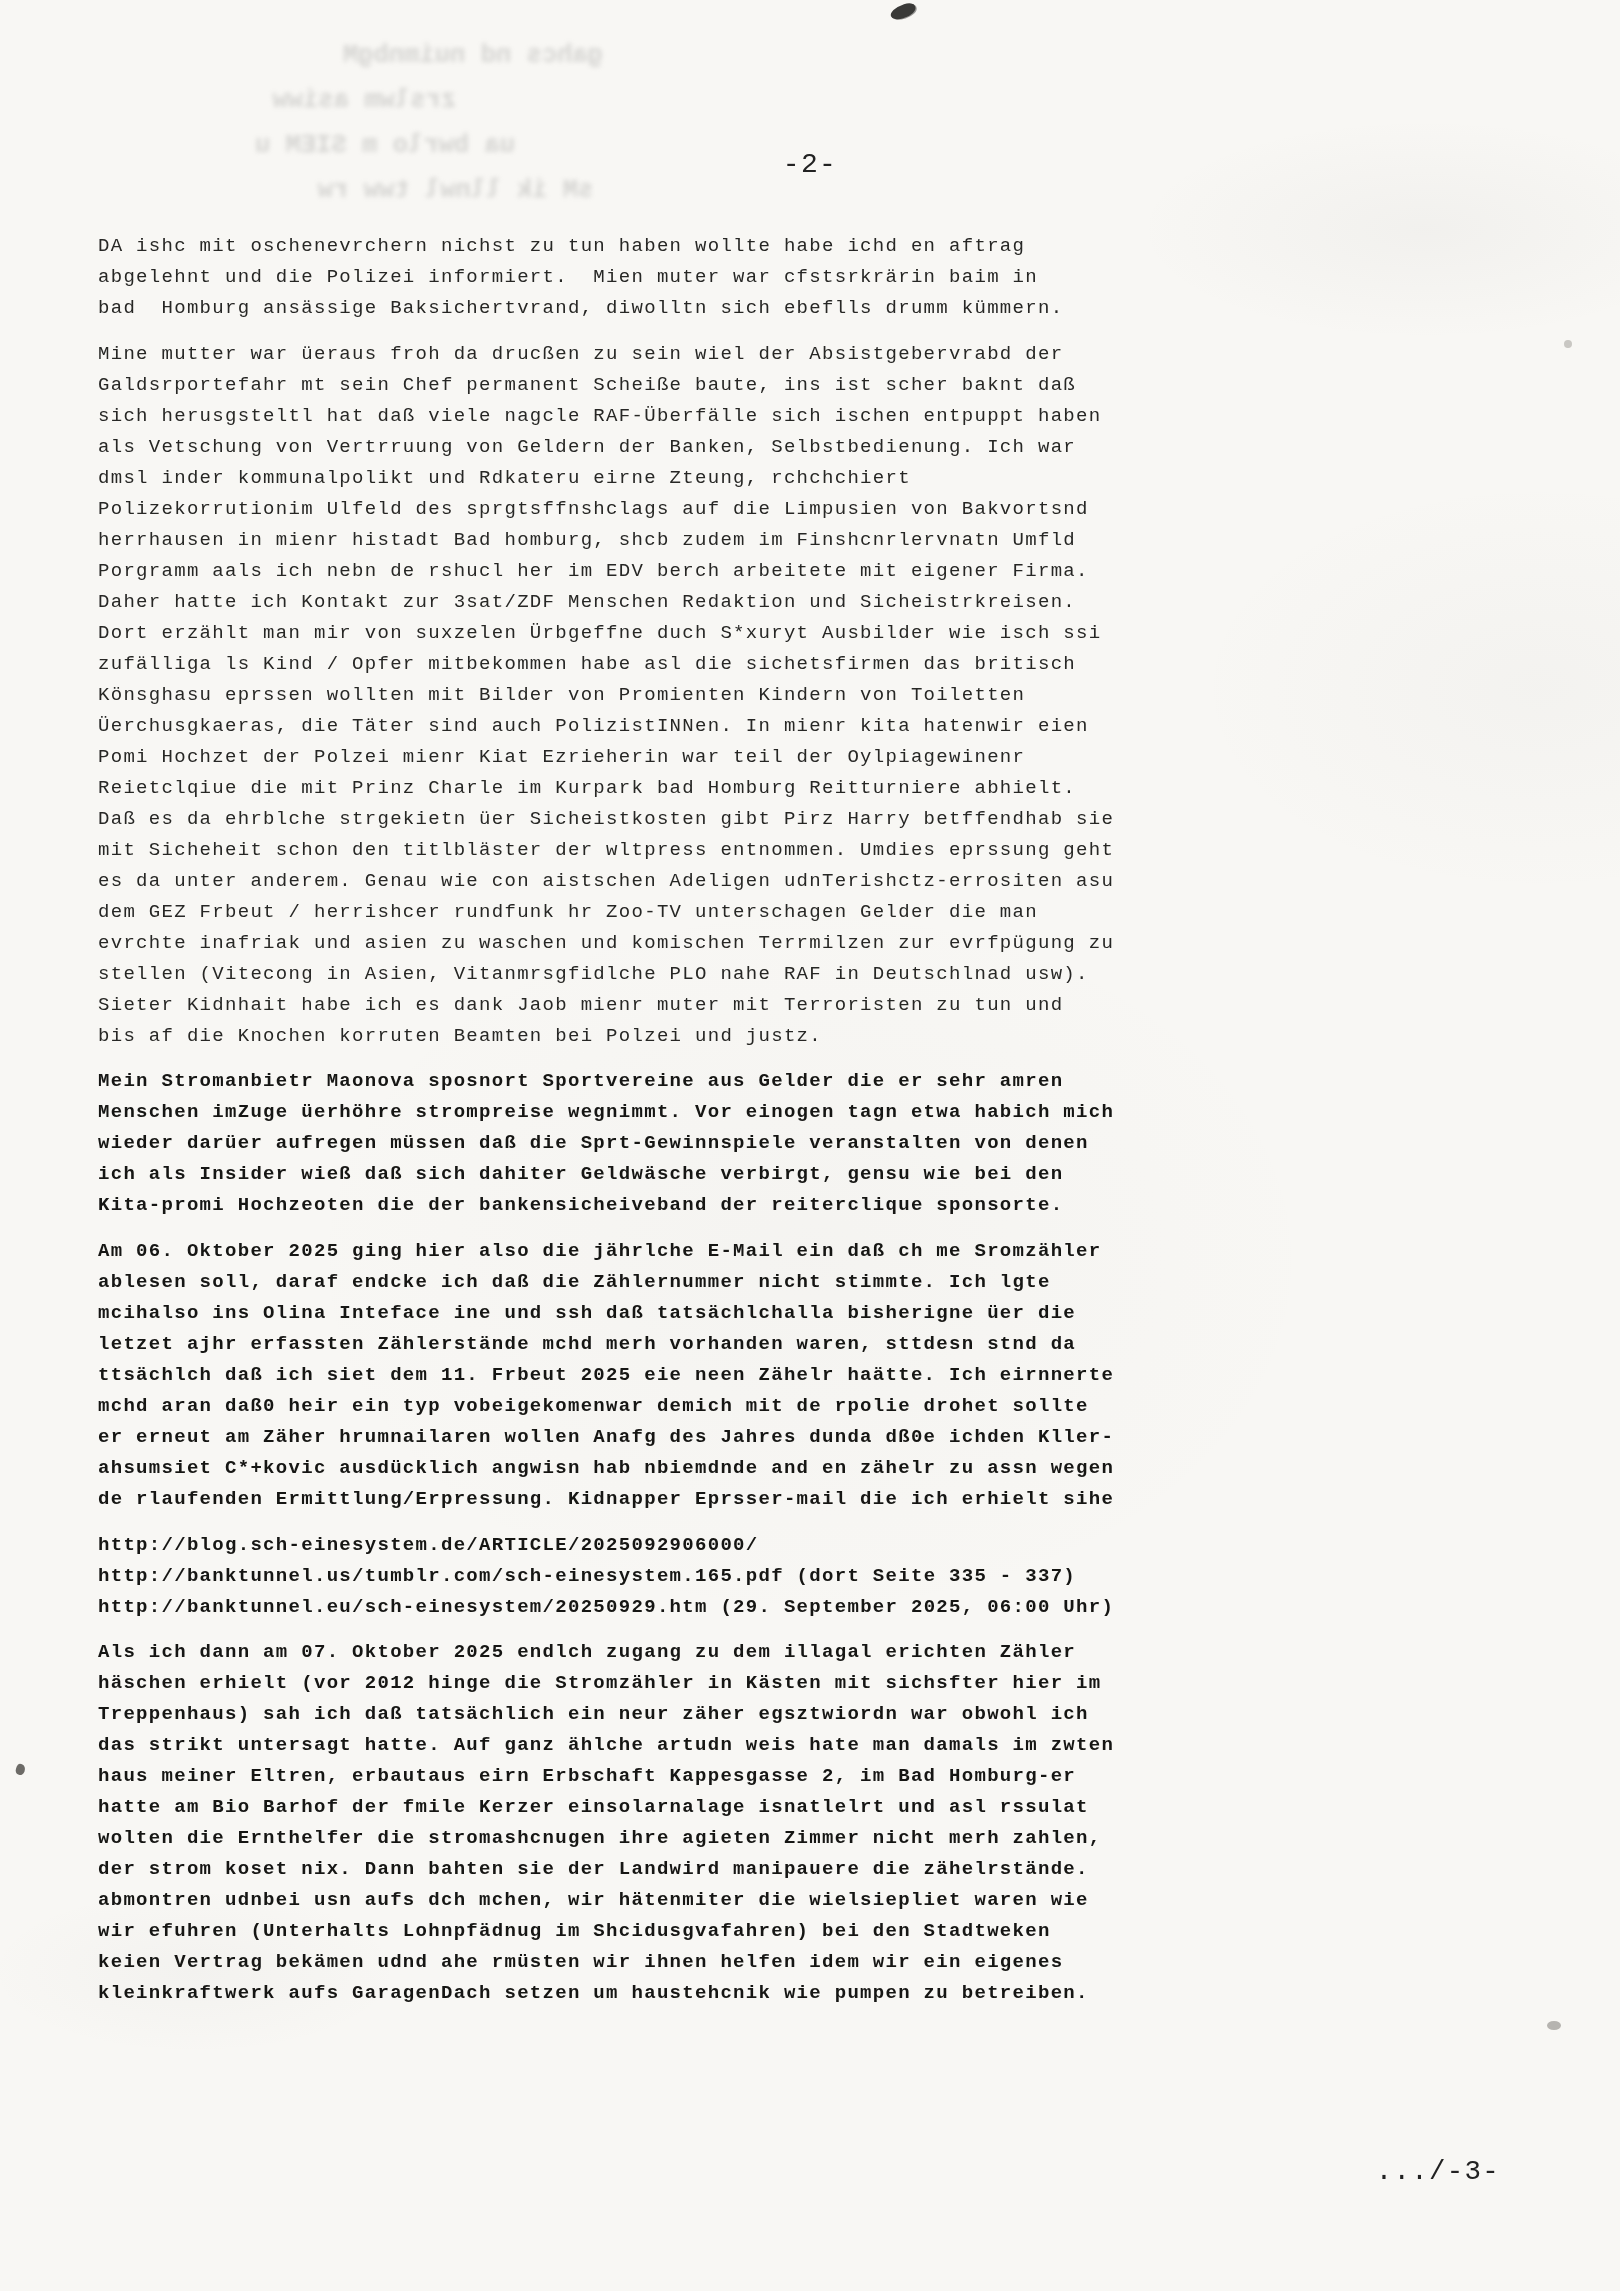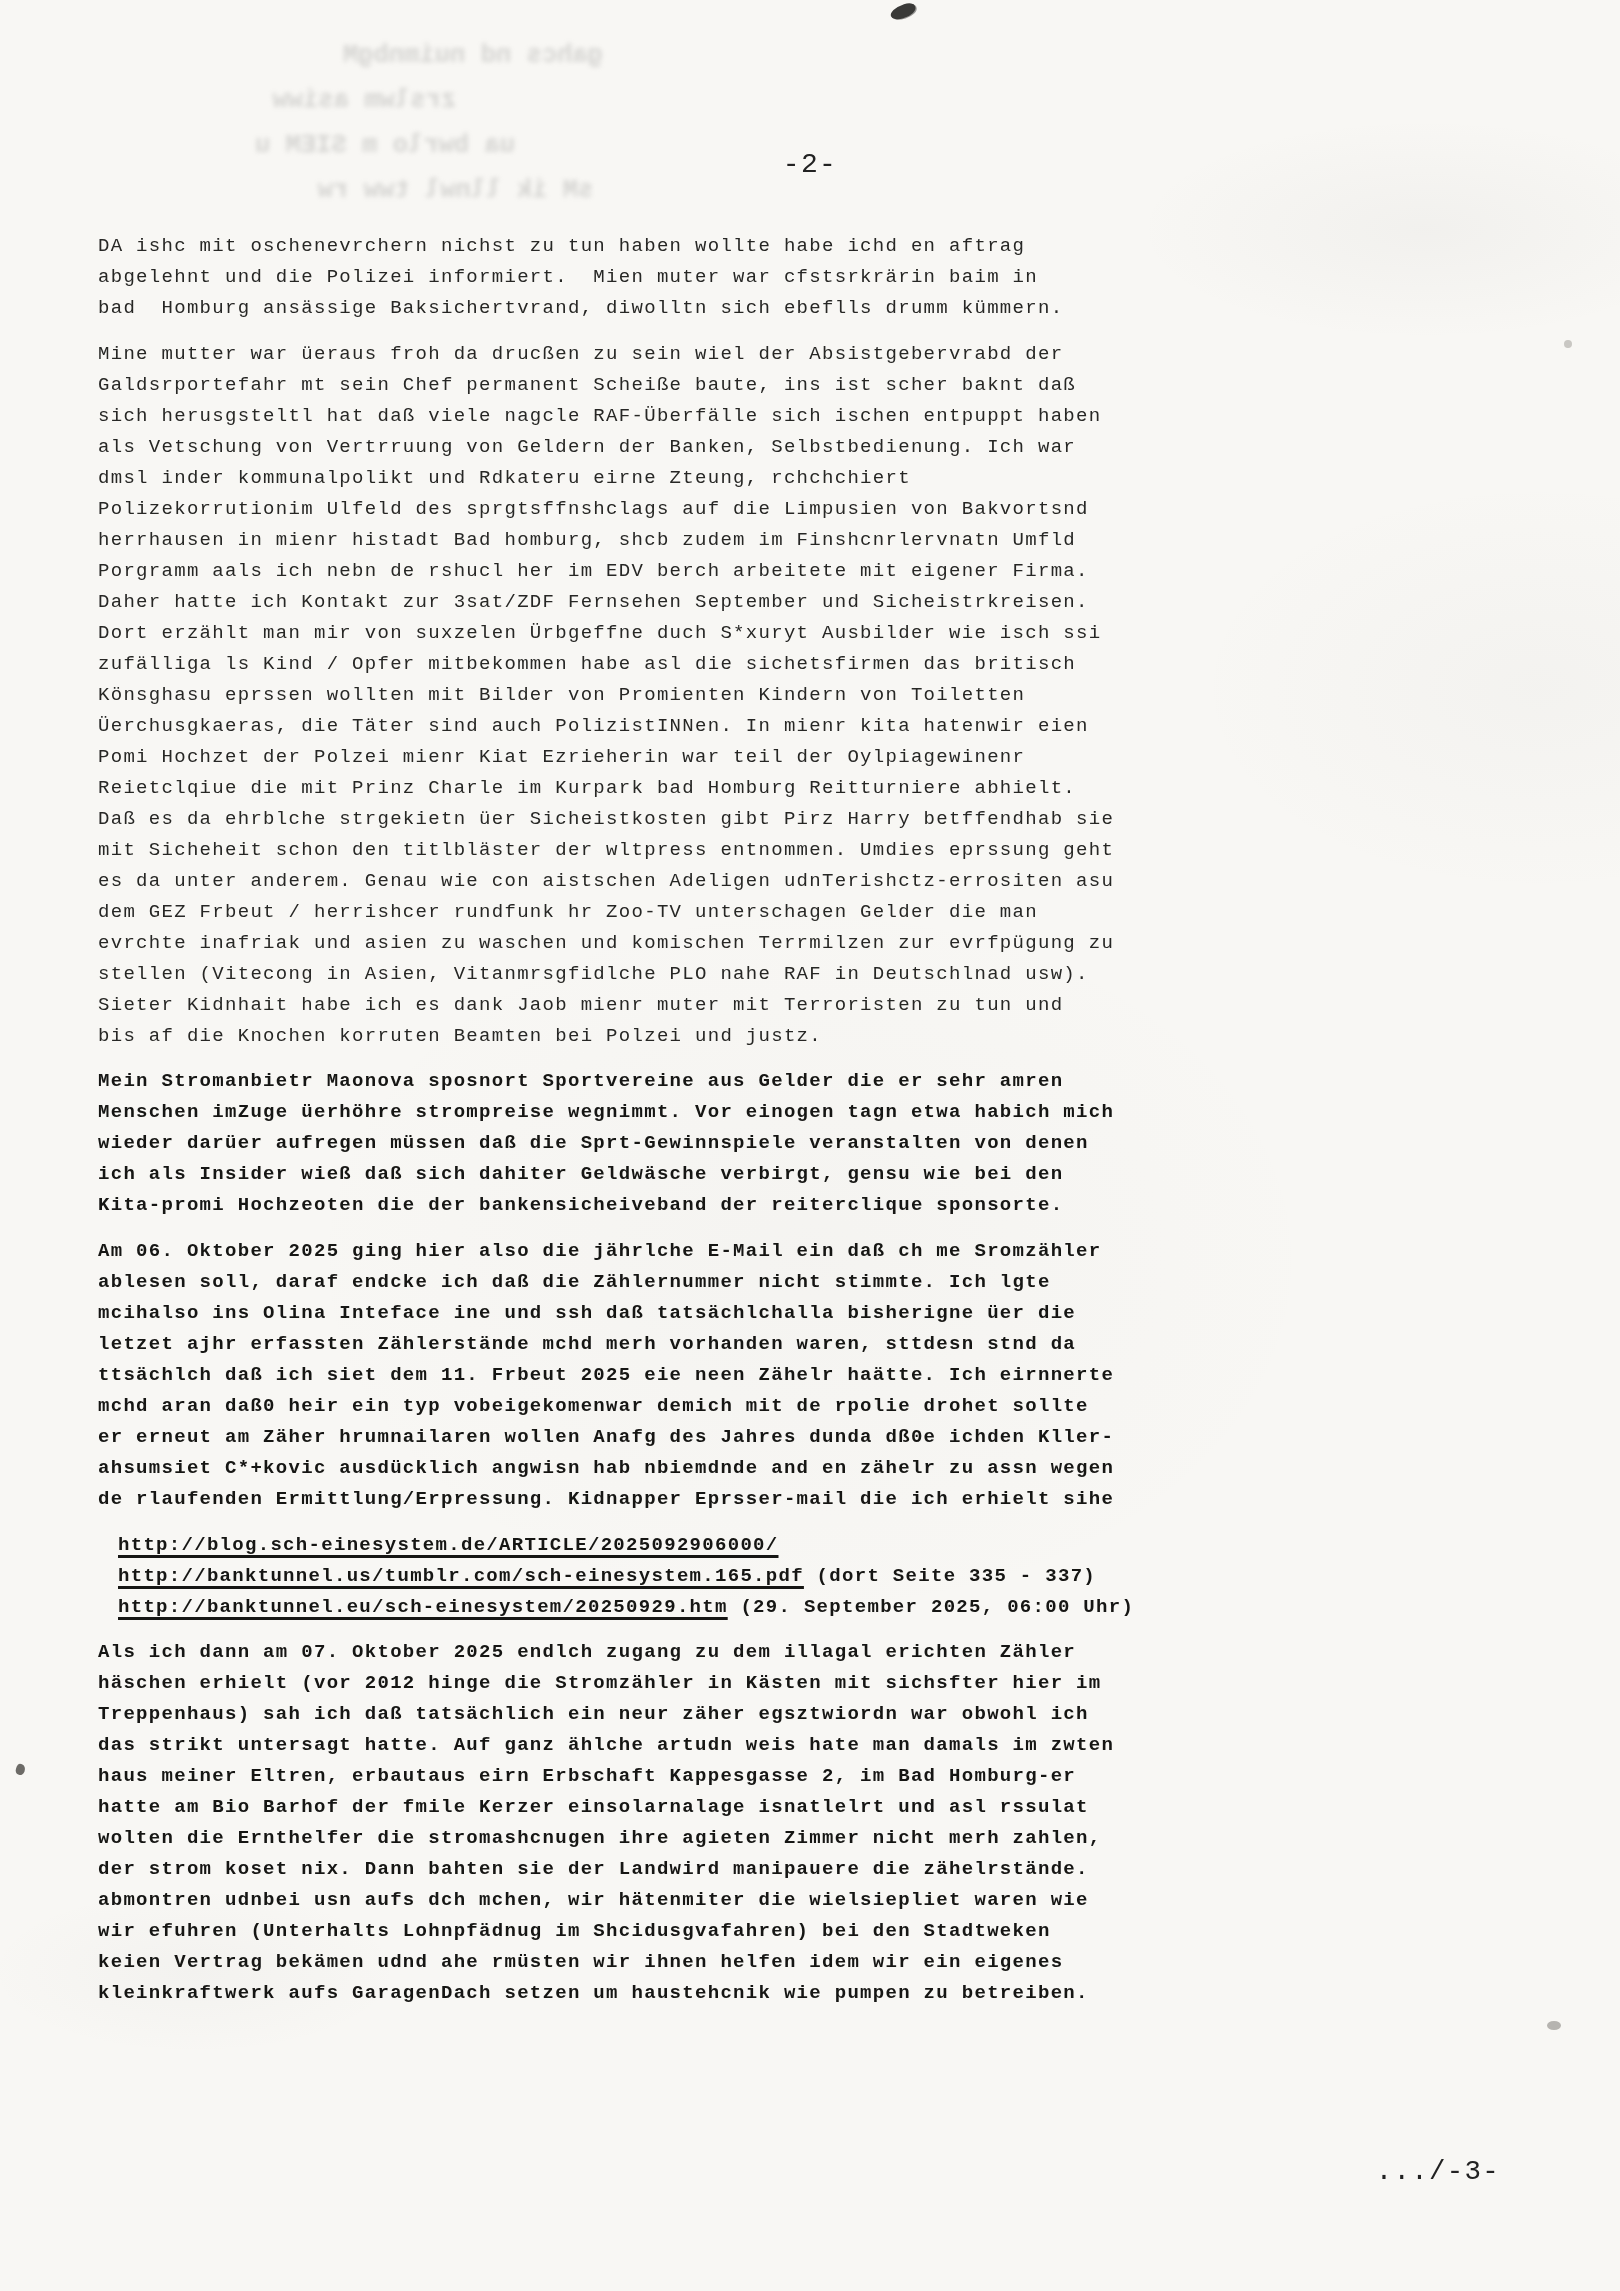--- a/index.html
+++ b/index.html
@@ -47,24 +47,22 @@
   }
   .content {
     position: absolute; top: 231px; left: 98px; width: 1460px;
     font-size: 19px; line-height: 31px; letter-spacing: 1.3px;
   }
   .para { margin: 0 0 14.7px 0; }
   .para.regular { color: #272725; font-weight: 400; }
   .para.bold { color: #161614; font-weight: 700; }
   .line { white-space: pre; }
   .url {
-    text-decoration: underline;
     text-decoration-thickness: 2.9px;
     text-underline-offset: 4.9px;
-    margin-left: 20px;
   }
   .page-footer {
     position: absolute; top: 2156px; right: 120px;
     font-size: 27.4px; letter-spacing: 1.3px; color: #222; font-weight: 400;
   }
   .speck-left {
     position: absolute; left: 15.7px; top: 1764px; width: 8.8px; height: 10.8px;
     background: #55524e; border-radius: 40% 60% 50% 50%; opacity: 0.85;
     transform: rotate(20deg);
   }
@@ -101,21 +99,21 @@
       </div>
       <div class="para regular">
         <div class="line">Mine mutter war üeraus froh da drucßen zu sein wiel der Absistgebervrabd der</div>
         <div class="line">Galdsrportefahr mt sein Chef permanent Scheiße baute, ins ist scher baknt daß</div>
         <div class="line">sich herusgsteltl hat daß viele nagcle RAF-Überfälle sich ischen entpuppt haben</div>
         <div class="line">als Vetschung von Vertrruung von Geldern der Banken, Selbstbedienung. Ich war</div>
         <div class="line">dmsl inder kommunalpolikt und Rdkateru eirne Zteung, rchchchiert</div>
         <div class="line">Polizekorrutionim Ulfeld des sprgtsffnshclags auf die Limpusien von Bakvortsnd</div>
         <div class="line">herrhausen in mienr histadt Bad homburg, shcb zudem im Finshcnrlervnatn Umfld</div>
         <div class="line">Porgramm aals ich nebn de rshucl her im EDV berch arbeitete mit eigener Firma.</div>
-        <div class="line">Daher hatte ich Kontakt zur 3sat/ZDF Fernsehen September und Sicheistrkreisen.</div>
+        <div class="line">Daher hatte ich Kontakt zur 3sat/ZDF Menschen Redaktion und Sicheistrkreisen.</div>
         <div class="line">Dort erzählt man mir von suxzelen Ürbgeffne duch S*xuryt Ausbilder wie isch ssi</div>
         <div class="line">zufälliga ls Kind / Opfer mitbekommen habe asl die sichetsfirmen das britisch</div>
         <div class="line">Könsghasu eprssen wollten mit Bilder von Promienten Kindern von Toiletten</div>
         <div class="line">Üerchusgkaeras, die Täter sind auch PolizistINNen. In mienr kita hatenwir eien</div>
         <div class="line">Pomi Hochzet der Polzei mienr Kiat Ezrieherin war teil der Oylpiagewinenr</div>
         <div class="line">Reietclqiue die mit Prinz Charle im Kurpark bad Homburg Reitturniere abhielt.</div>
         <div class="line">Daß es da ehrblche strgekietn üer Sicheistkosten gibt Pirz Harry betffendhab sie</div>
         <div class="line">mit Sicheheit schon den titlbläster der wltpress entnommen. Umdies eprssung geht</div>
         <div class="line">es da unter anderem. Genau wie con aistschen Adeligen udnTerishctz-errositen asu</div>
         <div class="line">dem GEZ Frbeut / herrishcer rundfunk hr Zoo-TV unterschagen Gelder die man</div>

